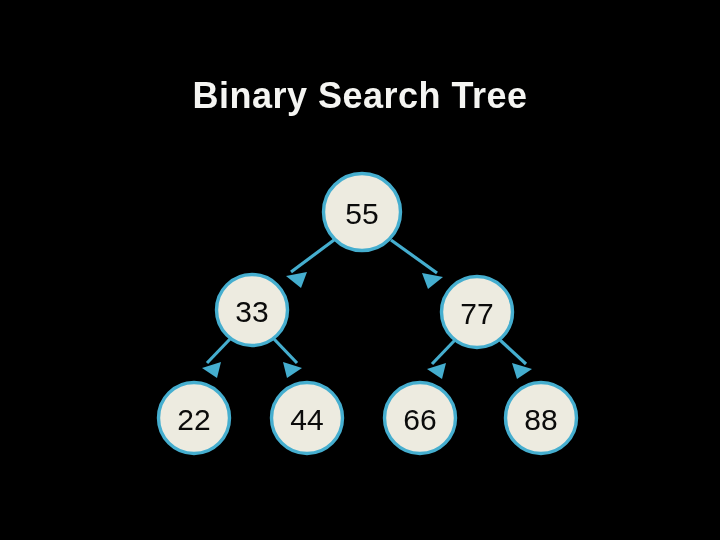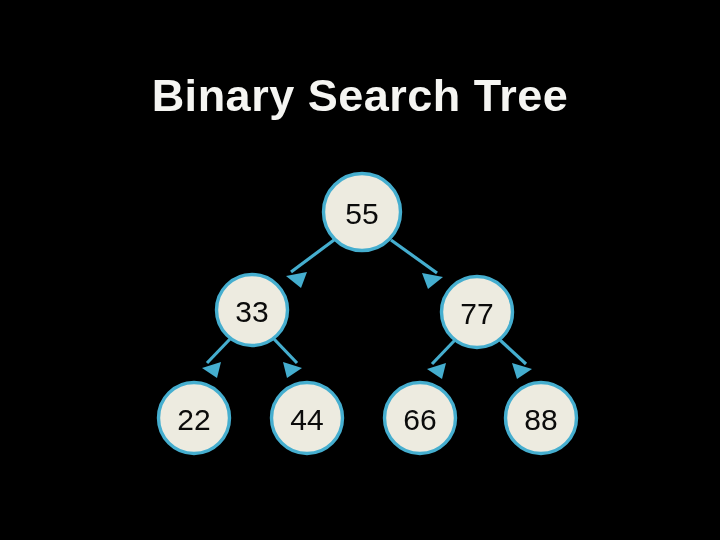--- a/index.html
+++ b/index.html
@@ -20,21 +20,21 @@
     background: #000000;
   }
   #slide-title {
     position: absolute;
     top: 68px;
     left: 0;
     width: 720px;
     text-align: center;
     color: #F5F5F2;
     font-family: "Liberation Sans", sans-serif;
-    font-size: 45px;
+    font-size: 36px;
     font-weight: bold;
     letter-spacing: 0.5px;
     line-height: 56px;
     white-space: nowrap;
   }
   #tree-svg {
     position: absolute;
     top: 0;
     left: 0;
     width: 720px;

